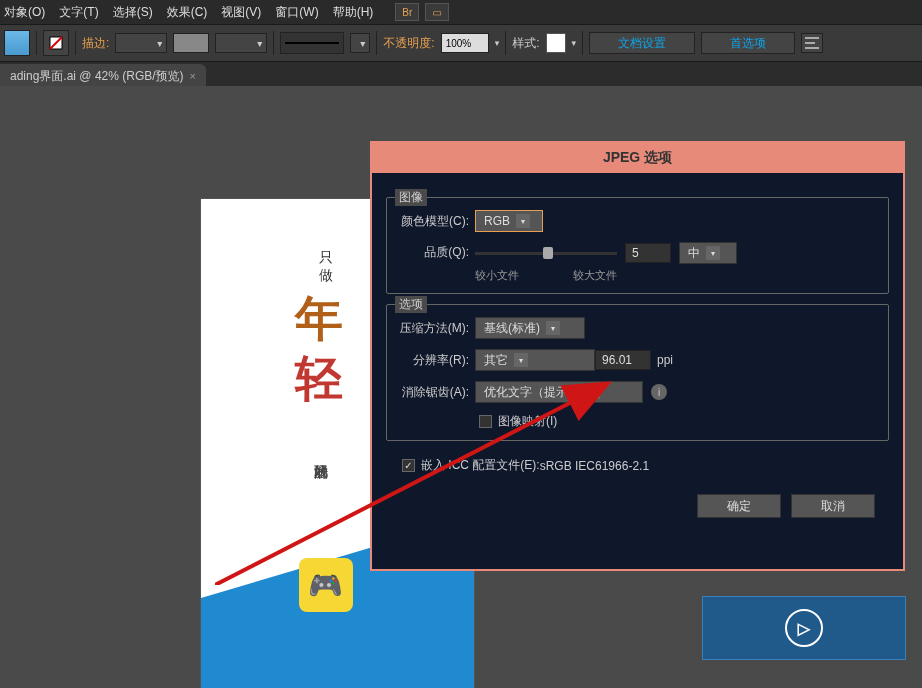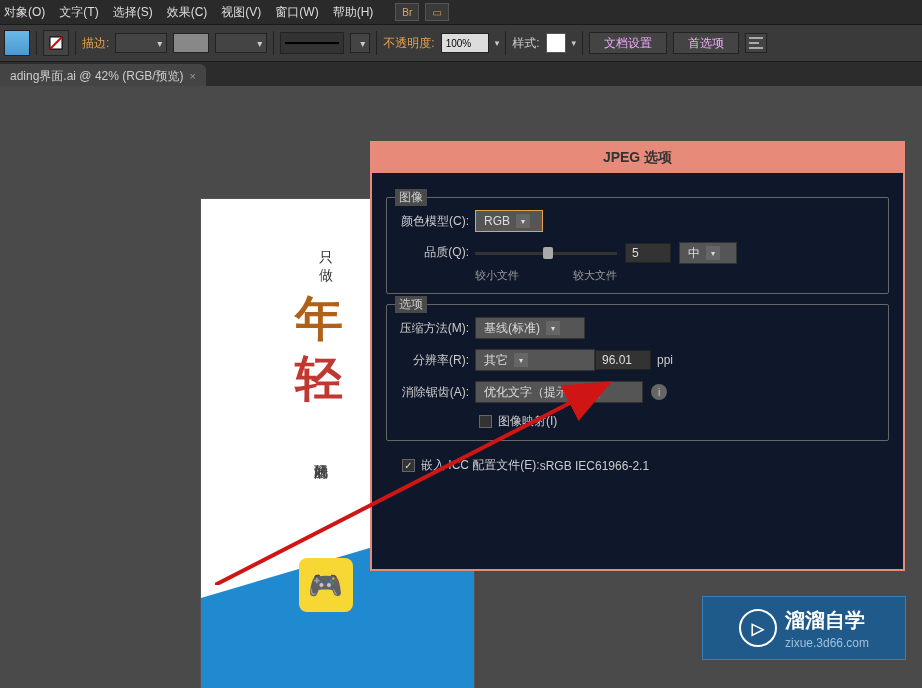--- a/index.html
+++ b/index.html
@@ -15,21 +15,21 @@
     .toolbar { height: 38px; background: #3a3a3a; border-top: 1px solid #1a1a1a; border-bottom: 1px solid #1a1a1a; display: flex; align-items: center; padding: 0 4px; gap: 6px; color: #ccc; font-size: 12px; }
     .tool-btn { width: 26px; height: 26px; background: #444; border: 1px solid #222; display: inline-flex; align-items: center; justify-content: center; }
     .tool-btn.blue { background: linear-gradient(#6bb8e8, #4a9ad0); }
     .divider { width: 1px; height: 24px; background: #222; }
     .color-swatch { width: 36px; height: 20px; background: #888; border: 1px solid #222; }
     .dropdown-small { width: 52px; height: 20px; background: #444; border: 1px solid #222; display: flex; align-items: center; justify-content: flex-end; padding-right: 4px; font-size: 10px; color: #ccc; }
     .stroke-preview { width: 64px; height: 22px; background: #333; border: 1px solid #222; display: flex; align-items: center; padding: 0 4px; }
     .stroke-line { width: 100%; height: 2px; background: #000; }
     .percent-input { width: 48px; height: 20px; background: #ddd; border: 1px solid #222; font-size: 10px; color: #000; padding: 0 4px; display: flex; align-items: center; }
     .style-swatch { width: 20px; height: 20px; background: #fff; border: 1px solid #555; }
-    .text-btn { height: 22px; padding: 0 14px; background: #444; border: 1px solid #222; color: #f0abfc; font-size: 12px; display: flex; align-items: center; }
+    .text-btn { height: 22px; padding: 0 28px; background: #444; border: 1px solid #222; color: #0ea5e9; font-size: 12px; display: flex; align-items: center; }
     
     
     .tabbar { height: 26px; background: #2c2c2c; display: flex; align-items: flex-end; }
     .tab { height: 24px; padding: 0 10px; background: #444; color: #ccc; font-size: 12px; display: flex; align-items: center; gap: 6px; border-radius: 0 6px 0 0; }
     .tab-close { font-size: 11px; color: #999; cursor: pointer; }
     
     
     .canvas-area { position: absolute; top: 86px; left: 0; right: 0; bottom: 0; background: #4a4a4a; }
     .artboard { position: absolute; left: 200px; top: 112px; width: 275px; height: 500px; background: #fff; border: 1px solid #555; overflow: hidden; }
     .ab-text1 { position: absolute; top: 50px; left: 118px; font-size: 14px; color: #333; }
@@ -235,22 +235,22 @@
         <span>图像映射(I)</span>
       </div>
     </div>
 
     <div class="embed-row">
       <div class="checkbox">✓</div>
       <span>嵌入 ICC 配置文件(E):</span>
       <span>sRGB IEC61966-2.1</span>
     </div>
 
+    <div class="dialog-buttons">
+      <div class="dlg-btn">确定</div>
+      <div class="dlg-btn">取消</div>
+    </div>
   </div>
 </div>
 
 <div class="watermark">
   <div class="wm-icon">▷</div>
-  <div>
-    <div>溜溜自学</div>
-    <div class="wm-sub">zixue.3d66.com</div>
-  </div>
 </div>
 
 </body></html>

